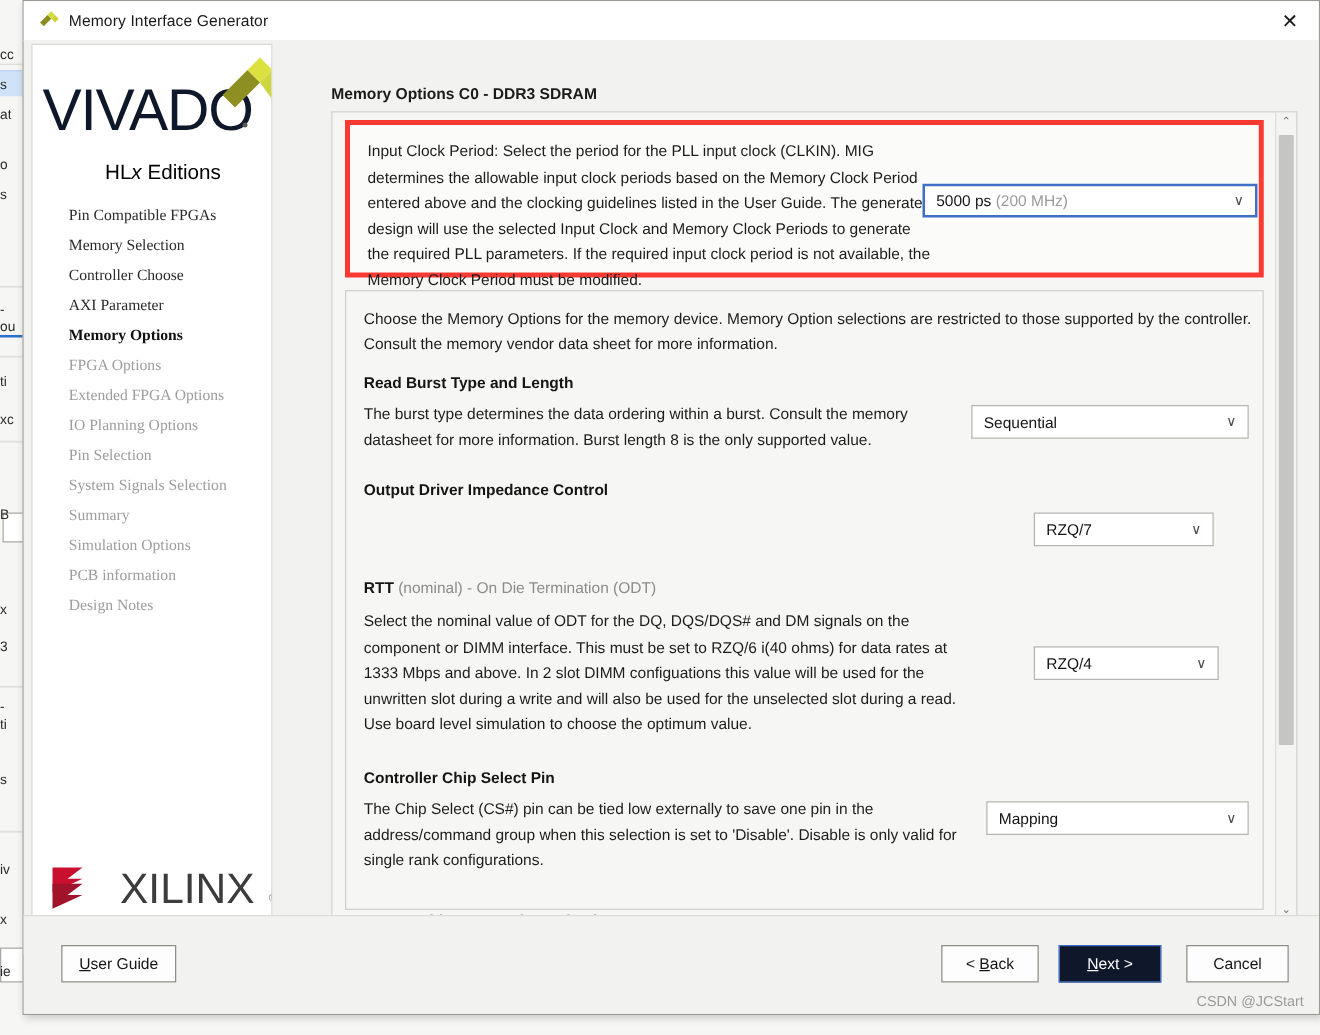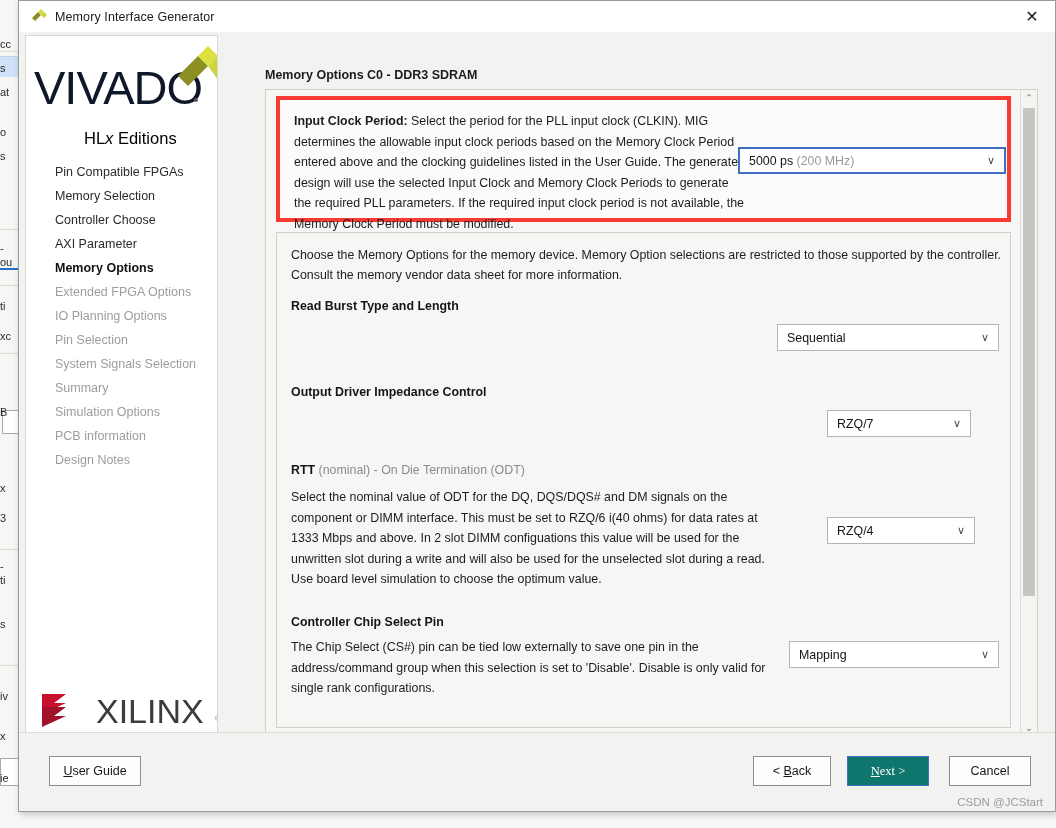--- a/index.html
+++ b/index.html
@@ -146,20 +146,21 @@
     left: 0; top: 124px;
     width: 191px;
   }
   .nav-item {
     font-size: 12.5px;
     color: #2b2b2b;
     padding: 4px 12px 4px 29px;
     line-height: 16px;
     white-space: nowrap;
     cursor: default;
+    font-family: Liberation Serif, serif;
   }
   .nav-item.current { font-weight: bold; color: #111; }
   .nav-item.disabled { color: #9d9d9d; }
 
   .xilinx-logo {
     position: absolute;
     left: 10px; bottom: 28px;
     width: 180px; height: 42px;
   }
   .xil-word {
@@ -219,21 +220,21 @@
     box-sizing: border-box;
   }
   .hl-text {
     position: absolute;
     left: 14px; top: 11px;
     width: 452px;
     font-size: 12.4px;
     line-height: 20.5px;
     color: #1d1d1d;
   }
-  .hl-text b { font-weight: bold; }
+  .hl-text b { font-weight: normal; }
 
   .section-box {
     position: absolute;
     left: 10px; top: 142px;
     width: 735px;
     height: 496px;
     border: 1px solid #cfcfcb;
     background: #f6f6f4;
     box-sizing: border-box;
   }
@@ -344,24 +345,23 @@
     font-size: 12.5px;
     color: #161616;
     display: flex;
     align-items: center;
     justify-content: center;
     box-sizing: border-box;
     cursor: default;
     font-family: "Liberation Sans", sans-serif;
   }
   .btn.primary {
-    background: #0f766e;
+    background: #0f172a;
     border: 1px solid #3f6fc4;
     color: #ffffff;
-    font-family: Liberation Serif, serif;
   }
   .mn { text-decoration: underline; }
 
   .watermark {
     position: absolute;
     right: 12px; bottom: 3px;
     font-size: 11.5px;
     color: #9b9b9b;
   }
 </style>
@@ -440,20 +440,21 @@
             </svg>
           </div>
         </div>
 
         <div class="nav" id="nav-list">
             <div class="nav-item">Pin Compatible FPGAs</div>
             <div class="nav-item">Memory Selection</div>
             <div class="nav-item">Controller Choose</div>
             <div class="nav-item">AXI Parameter</div>
             <div class="nav-item current">Memory Options</div>
+            <div class="nav-item disabled">FPGA Options</div>
             <div class="nav-item disabled">Extended FPGA Options</div>
             <div class="nav-item disabled">IO Planning Options</div>
             <div class="nav-item disabled">Pin Selection</div>
             <div class="nav-item disabled">System Signals Selection</div>
             <div class="nav-item disabled">Summary</div>
             <div class="nav-item disabled">Simulation Options</div>
             <div class="nav-item disabled">PCB information</div>
             <div class="nav-item disabled">Design Notes</div>
           </div>
 
@@ -482,20 +483,21 @@
                 <div class="carrow">∨</div>
               </div>
             </div>
 
             <div class="section-box">
               <div class="intro">Choose the Memory Options for the memory device. Memory Option selections are restricted to those supported by the controller. Consult the memory vendor data sheet for more information.</div>
 
               <div class="grp-head" style="top:66px;">
                 <span>Read Burst Type and Length</span><span class="muted"></span>
               </div>
+              <div class="grp-desc" style="top:88px;width:452px;">The burst type determines the data ordering within a burst. Consult the memory datasheet for more information. Burst length 8 is the only supported value.</div>
               <div class="combo" style="left:500px;top:91px;width:222px;">
                 <div class="cval">Sequential</div>
                 <div class="carrow">∨</div>
               </div>
 
               <div class="grp-head" style="top:152px;">
                 <span>Output Driver Impedance Control</span><span class="muted"></span>
               </div>
               <div class="combo" style="left:550px;top:177px;width:144px;">
                 <div class="cval">RZQ/7</div>

